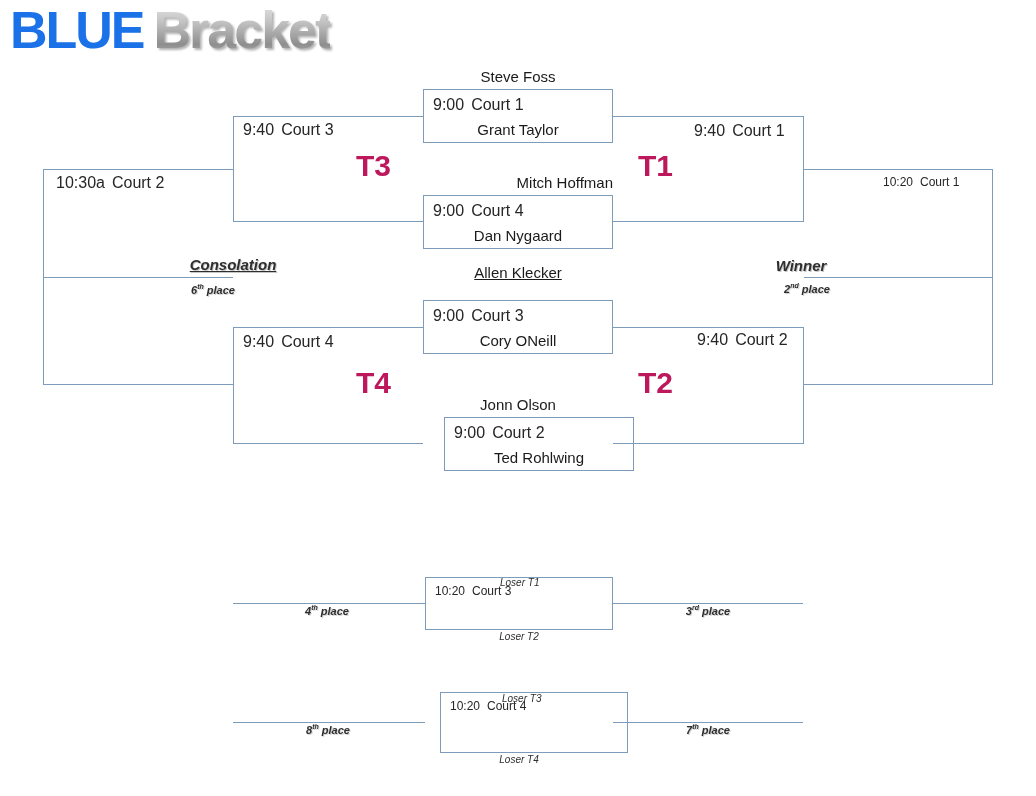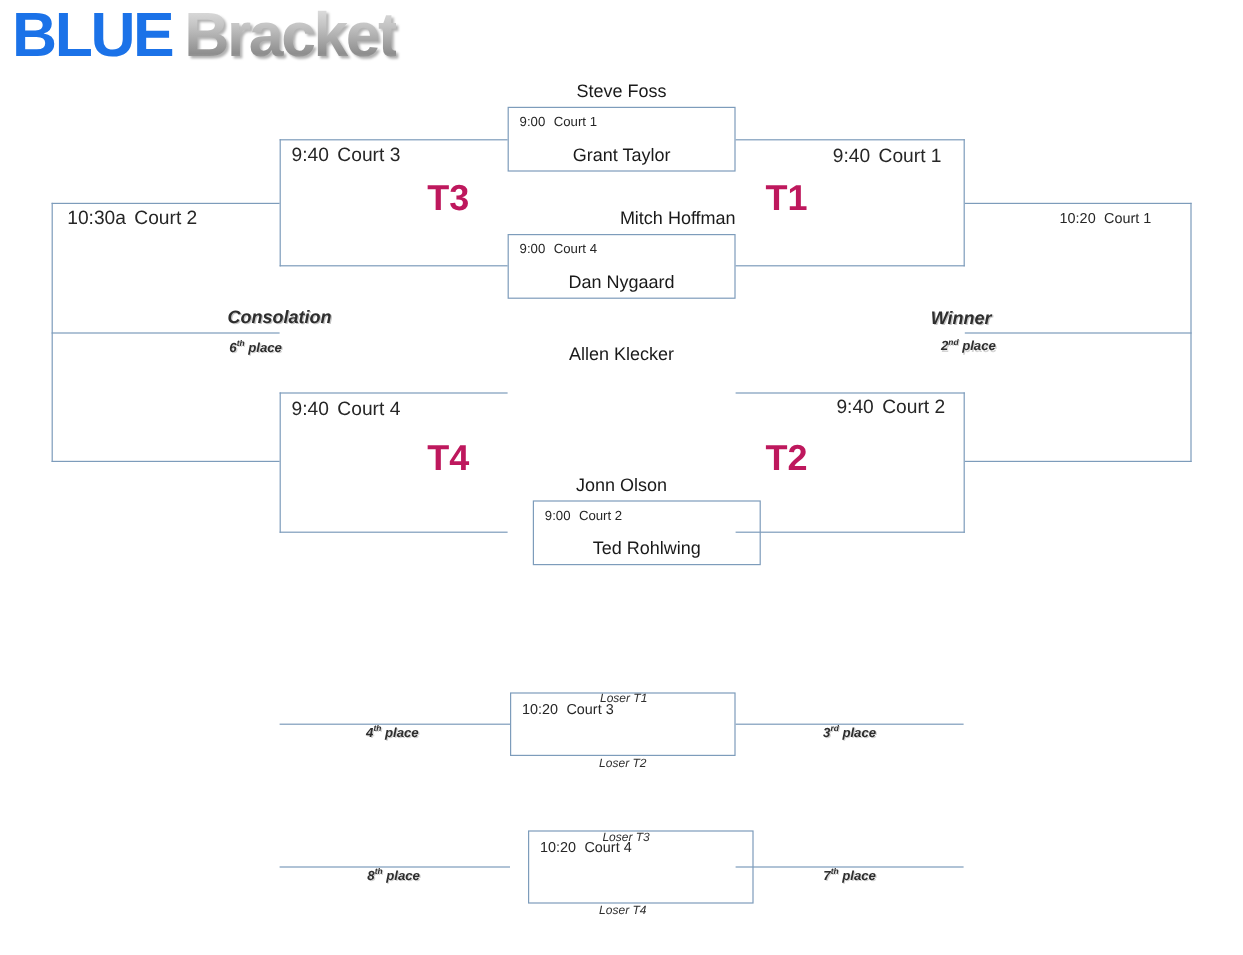--- a/index.html
+++ b/index.html
@@ -15,21 +15,21 @@
     background:linear-gradient(180deg,#e9e9e9 0%,#c4c4c4 35%,#8e8e8e 75%,#b9b9b9 100%);
     -webkit-background-clip:text;background-clip:text;color:transparent;
     filter:drop-shadow(2px 2px 1px rgba(0,0,0,0.30));
   }
   
   .box{position:absolute;border:1px solid #7D9CBB;box-sizing:border-box;background:transparent;}
   .open-right{border-right:none;}
   .open-left{border-left:none;}
   .hline{position:absolute;height:1px;background:#7D9CBB;}
   
-  .slot-label{position:absolute;left:9px;top:6px;font-size:11px;color:#262626;white-space:nowrap;}
+  .slot-label{position:absolute;left:9px;top:6px;font-size:16px;color:#262626;white-space:nowrap;}
   .slot-label .time{margin-right:7px;}
   .sched{position:absolute;font-size:16px;color:#262626;white-space:nowrap;}
   .sched .time{margin-right:7px;}
   .sched-lg{font-size:12px;}
   .player-above{position:absolute;width:190px;text-align:center;font-size:15px;color:#1a1a1a;white-space:nowrap;}
   .player-in{position:absolute;left:0;right:0;top:31px;text-align:center;font-size:15px;color:#1a1a1a;white-space:nowrap;}
   .tlabel{position:absolute;font-size:30px;font-weight:700;color:#be185d;line-height:1;}
   .heading{position:absolute;transform:translateX(-50%);font-size:15px;font-style:italic;font-weight:bold;color:#2e2e2e;text-shadow:1px 1px 0 rgba(150,150,150,0.55);white-space:nowrap;}
   .place{position:absolute;transform:translateX(-50%);font-size:11px;font-style:italic;font-weight:bold;color:#2e2e2e;text-shadow:1px 1px 0 rgba(170,170,170,0.5);white-space:nowrap;}
   .place sup{font-size:7px;line-height:0;}
@@ -55,21 +55,27 @@
   </div>
 
   <div class="player-above" style="left:423px;top:174px;text-align:right;">Mitch Hoffman</div>
   <div class="box" style="left:423px;top:195px;width:190px;height:54px;">
     <div class="slot-label">
       <span class="time">9:00</span><span>Court 4</span>
     </div>
     <div class="player-in">Dan Nygaard</div>
   </div>
 
-  <div class="player-above" style="left:423px;top:287px;">Allen Klecker</div>
+  <div class="player-above" style="left:423px;top:264px;text-decoration:underline;">Allen Klecker</div>
+  <div class="box" style="left:423px;top:300px;width:190px;height:54px;">
+    <div class="slot-label">
+      <span class="time">9:00</span><span>Court 3</span>
+    </div>
+    <div class="player-in">Cory ONeill</div>
+  </div>
 
   <div class="player-above" style="left:423px;top:396px;">Jonn Olson</div>
   <div class="box" style="left:444px;top:417px;width:190px;height:54px;">
     <div class="slot-label">
       <span class="time">9:00</span><span>Court 2</span>
     </div>
     <div class="player-in">Ted Rohlwing</div>
   </div>
 
   <div class="box open-right" style="left:233px;top:116px;width:190px;height:106px;"></div>
@@ -94,21 +100,21 @@
   <div class="sched" style="left:697px;top:331px;">
     <span class="time">9:40</span><span>Court 2</span>
   </div>
   <div class="tlabel" style="left:638px;top:368px;">T2</div>
 
   <div class="box open-right" style="left:43px;top:169px;width:190px;height:216px;"></div>
   <div class="sched" style="left:56px;top:174px;">
     <span class="time">10:30a</span><span>Court 2</span>
   </div>
   <div class="hline" style="left:43px;top:277px;width:190px;"></div>
-  <div class="heading" style="left:233px;top:256px;">Consolation</div>
+  <div class="heading" style="left:233px;top:256px;text-decoration:underline;">Consolation</div>
   <div class="place" style="left:213px;top:284px;">
     <span>6</span><sup>th</sup><span class="pw">place</span>
   </div>
 
   <div class="box open-left" style="left:804px;top:169px;width:189px;height:216px;"></div>
   <div class="sched sched-lg" style="left:883px;top:175px;">
     <span class="time">10:20</span><span>Court 1</span>
   </div>
   <div class="hline" style="left:804px;top:277px;width:189px;"></div>
   <div class="heading" style="left:801px;top:257px;">Winner</div>

